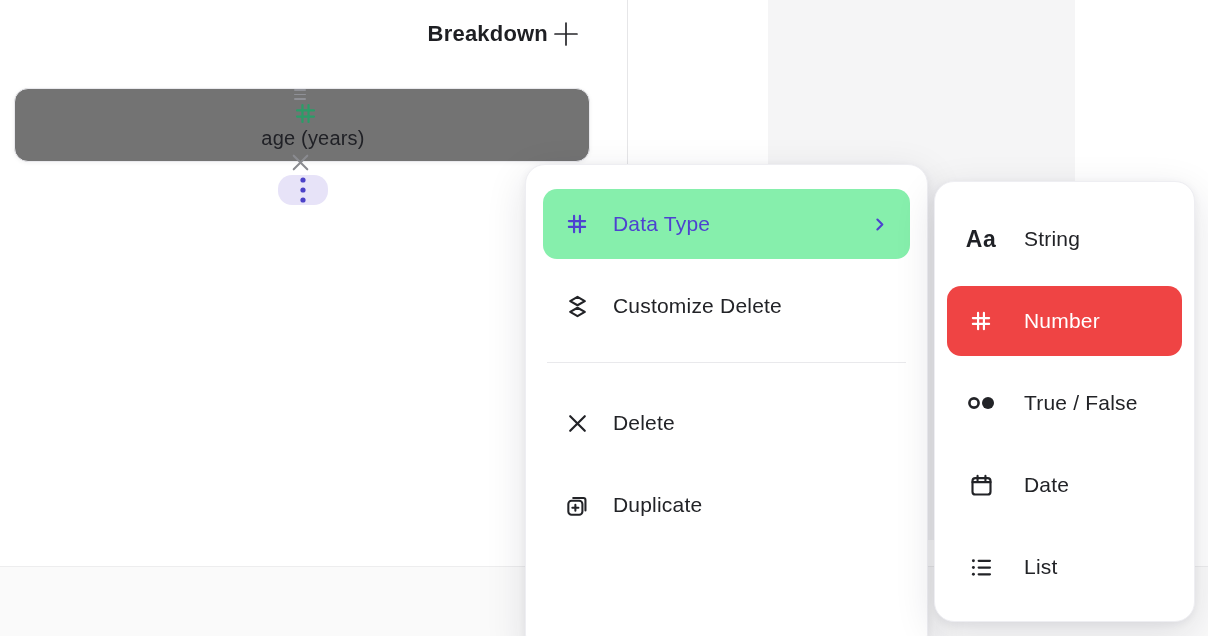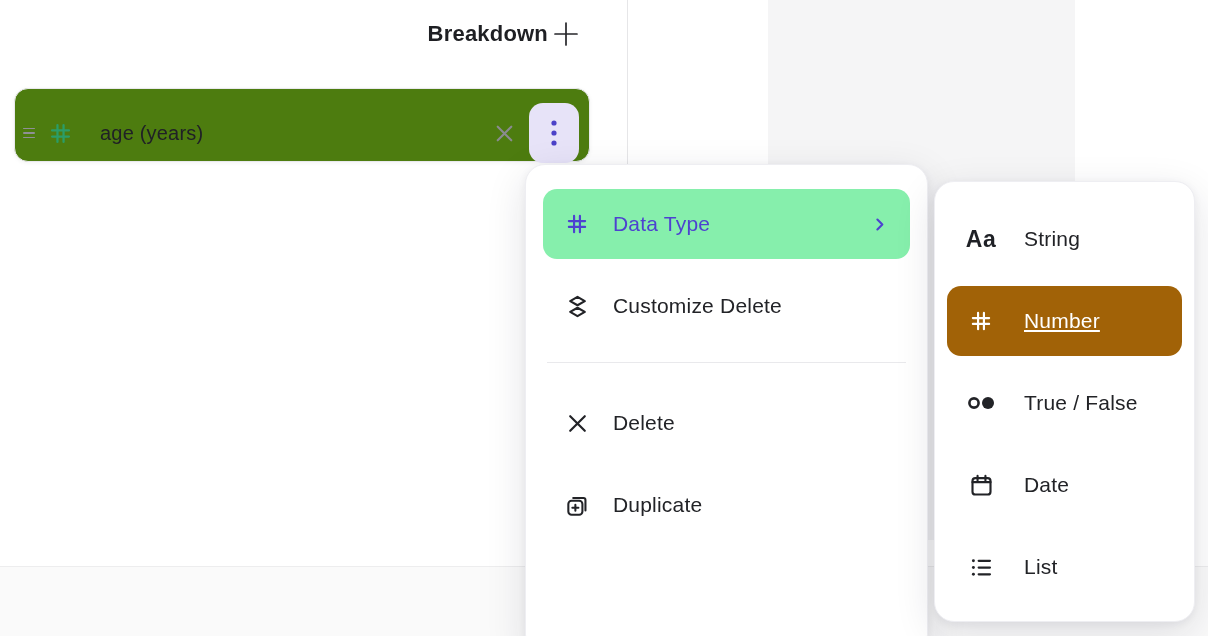--- a/index.html
+++ b/index.html
@@ -16,23 +16,23 @@
   .footer-band { position:absolute; left:0; top:566px; width:1208px; height:70px; background:#fafafa; border-top:1px solid #ededee; z-index:1; }
 
   
   .panel-header { position:absolute; left:38px; top:16px; width:552px; display:flex; justify-content:flex-end; align-items:center; z-index:2; }
   .panel-title  { font-size:22px; font-weight:700; color:#1e1f23; letter-spacing:.2px; }
   .add-btn      { width:36px; height:36px; display:flex; align-items:center; justify-content:center; background:none; border:none; cursor:pointer; color:#26262a; margin-right:6px; }
 
   
   .field-card {
     position:absolute; left:14px; top:88px; width:576px; height:74px;
-    background:#4d7c0f; border:1px solid #e9e9ed; border-radius:14px;
+    background:#737373; border:1px solid #e9e9ed; border-radius:14px;
     box-shadow:0 1px 4px rgba(20,20,40,.05);
-    display:flex; align-items:center; padding:16px 10px 0 6px; z-index:2;
+    display:flex; align-items:center; padding:0 10px 0 6px; z-index:2;flex-direction:column;
   }
   .drag-handle { width:16px; display:flex; flex-direction:column; gap:3px; align-items:center; cursor:grab; }
   .drag-handle span { display:block; width:12px; height:1.6px; background:#8f9096; border-radius:1px; }
   .field-type-icon { color:#2b9d68; margin-left:10px; display:flex; }
   .field-label { margin-left:26px; font-size:20px; font-weight:500; color:#202126; letter-spacing:.2px; }
   .spacer { flex:1; }
   .icon-btn { background:none; border:none; cursor:pointer; display:flex; align-items:center; justify-content:center; }
   .remove-btn { width:38px; height:38px; color:#8a8b90; }
   .kebab-btn  { width:50px; height:60px; margin-left:6px; background:#e7e3f8; border-radius:14px; color:#4c42c8; }
 
@@ -55,21 +55,21 @@
   .context-menu .row-label { margin-left:22px; }
   .context-menu .menu-row.active { background:#86efac; color:#4d42d0; }
   .context-menu .submenu-chevron { margin-left:auto; margin-right:22px; display:flex; color:#4d42d0; }
   .menu-divider { height:1px; background:#e9e9ec; margin:21px 4px 25px; }
 
   
   .type-submenu { left:934px; top:181px; width:261px; height:441px; border-radius:20px; padding:22px 12px 0; z-index:4; }
   .type-submenu .menu-row { padding-left:17px; }
   .type-submenu .row-icon  { width:34px; }
   .type-submenu .row-label { margin-left:26px; }
-  .type-submenu .menu-row.selected { background:#a16207; color:#ffffff;text-decoration:underline; }
+  .type-submenu .menu-row.selected { background:#ef4444; color:#ffffff; }
   .aa-glyph { font-size:23px; font-weight:600; color:#1f2126; letter-spacing:.5px; }
 
   svg { display:block; }
 </style>
 </head>
 <body>
 
 <div class="chart-bar"></div>
 <div class="v-divider"></div>
 <div class="footer-band"></div>

